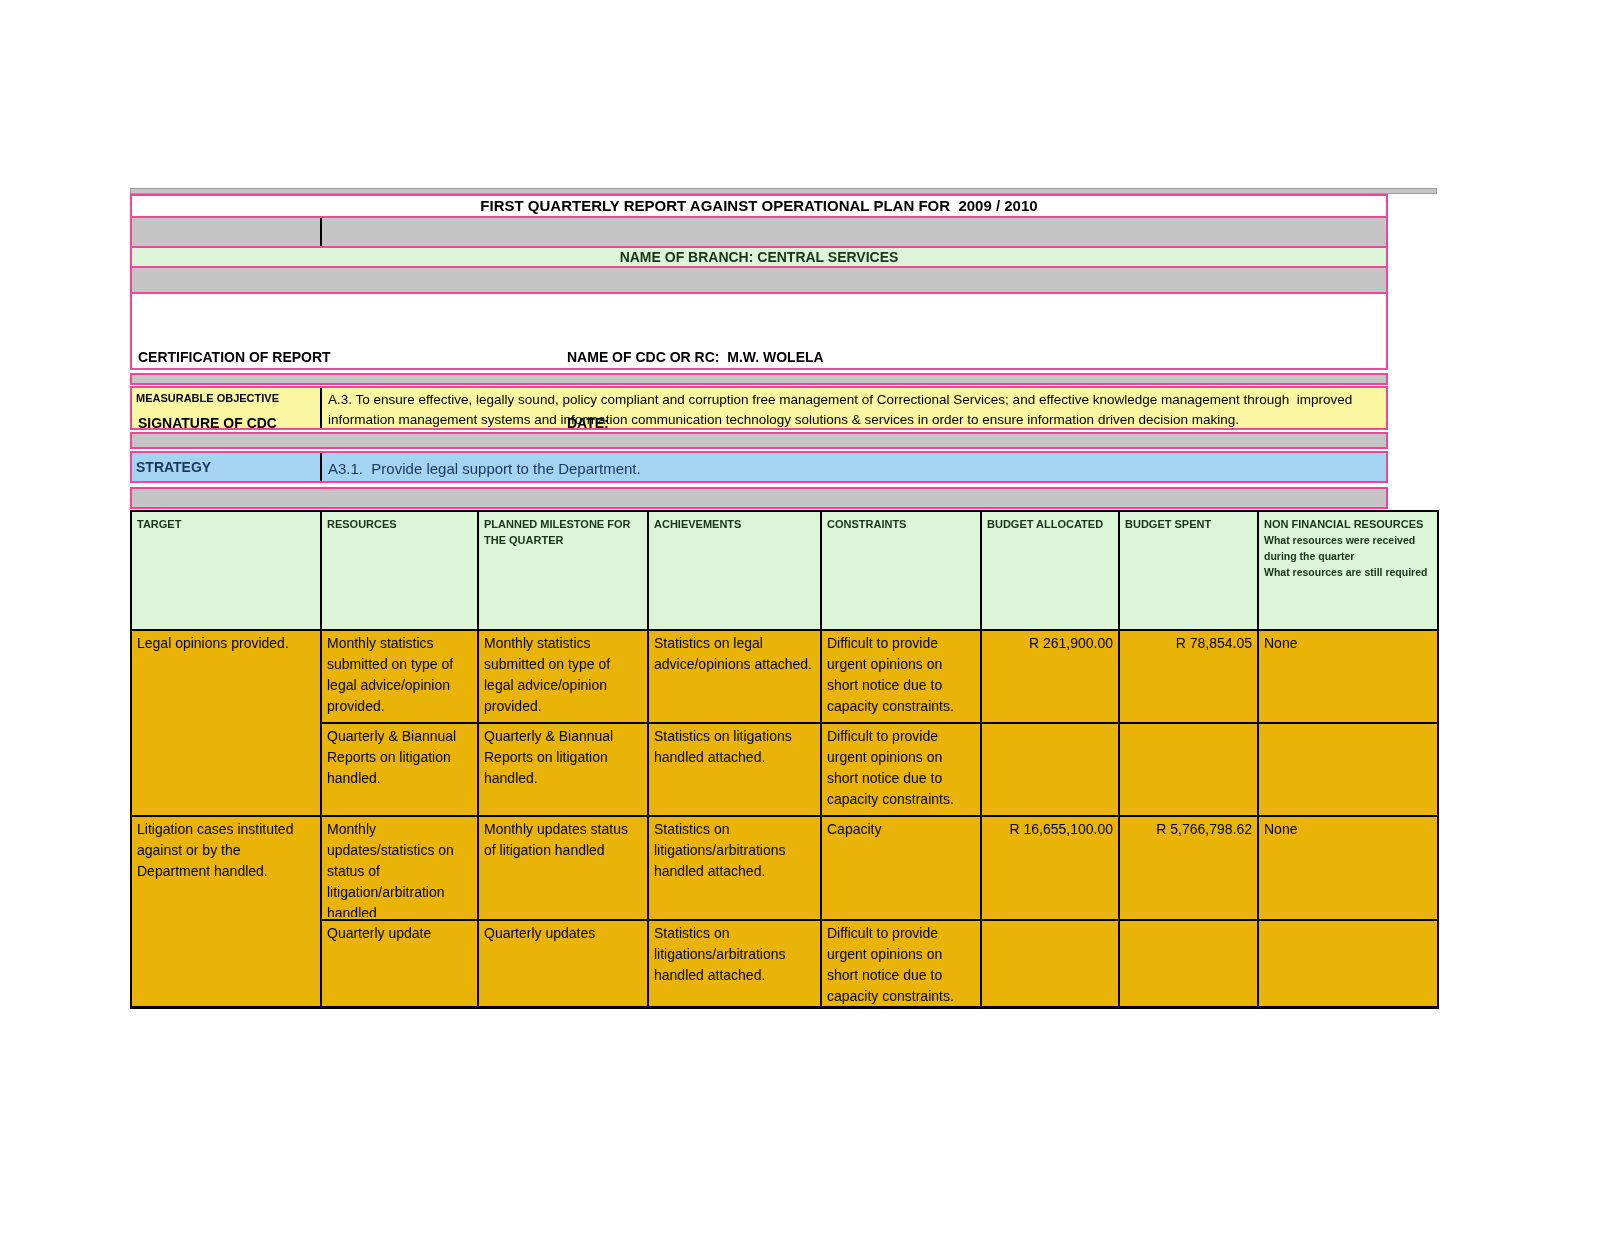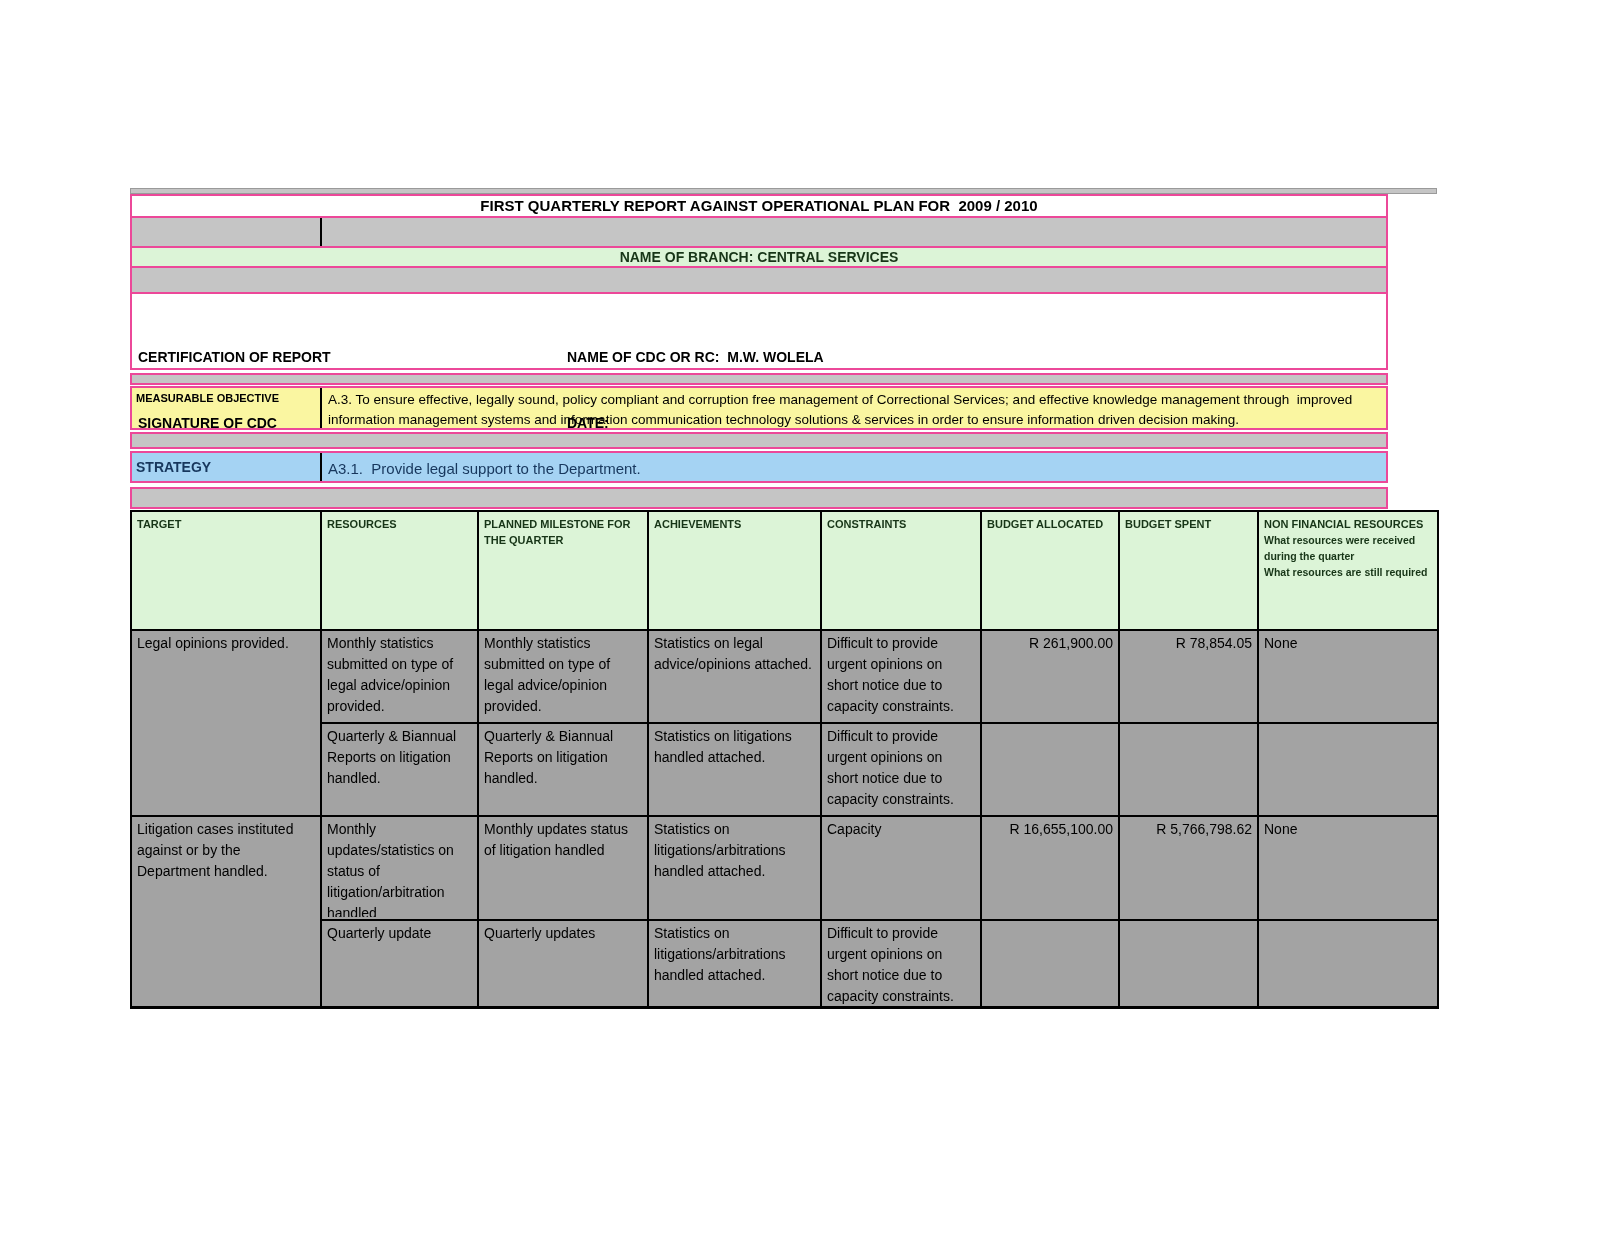--- a/index.html
+++ b/index.html
@@ -43,21 +43,21 @@
   #row-strategy .strat-text{flex:1;font-size:15px;padding:7px 6px;white-space:pre-wrap;}
   #row-gray6{height:22px;margin-top:4px;}
   table#report{margin-top:1px;border-collapse:collapse;table-layout:fixed;
     width:1307px;border:2px solid #000;border-bottom:3px solid #000;}
   #report th,#report td{border:2px solid #000;vertical-align:top;
     overflow:hidden;padding:2px 5px;margin-top:42px;}
   #report th{background:var(--green);color:var(--dark-green-text);
     text-align:left;font-size:11px;line-height:16px;padding-top:4px;}
   #report th .sub{font-size:10.5px;line-height:16px;font-weight:bold;}
   #report thead tr{height:119px;}
-  #report td{font-size:14px;line-height:21px;background:#a3a3a3;}
+  #report td{font-size:14px;line-height:21px;background:#eab308;}
   #report td.num{text-align:right;}
   #report tbody tr:nth-child(1){height:93px;}
   #report tbody tr:nth-child(2){height:93px;}
   #report tbody tr:nth-child(3){height:104px;padding-left:8px;}
   #report tbody tr:nth-child(4){height:87px;}
   .cw{overflow:hidden;}
   #report tbody tr:nth-child(1) .cw, #report tbody tr:nth-child(2) .cw{max-height:87px;}
   #report tbody tr:nth-child(3) .cw{max-height:98px;}
   #report tbody tr:nth-child(4) .cw{max-height:81px;}
 </style>

